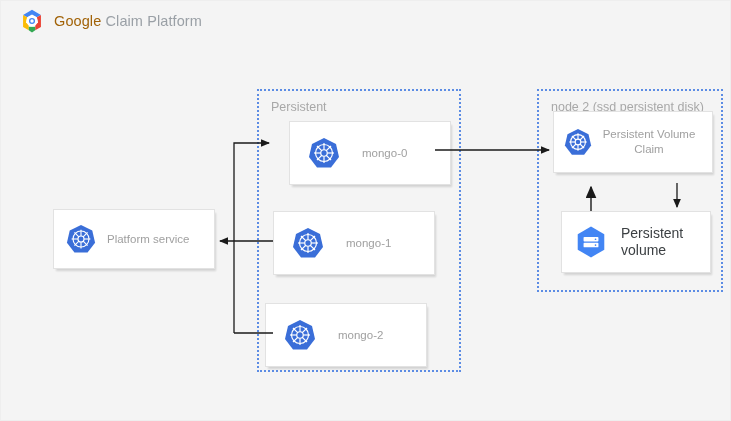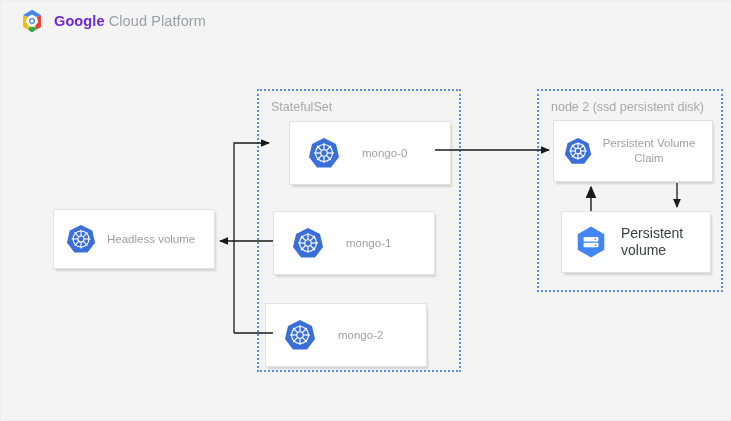--- a/index.html
+++ b/index.html
@@ -39,22 +39,22 @@
     flex: 0 0 26px;
     margin-right: 9px;
   }
   #gcp-wordmark {
     font-size: 14.5px;
     letter-spacing: .1px;
     white-space: nowrap;
     color: #9aa0a6;
   }
   #gcp-wordmark .g-bold {
-    font-weight: bold;
-    color: #6d28d9;
+    font-weight: normal;
+    color: #a16207;
   }
 
   
   .group {
     position: absolute;
     border: 2px dotted #5c8ce4;
     box-sizing: border-box;
     background: transparent;
   }
   .group-label {
@@ -86,21 +86,21 @@
   .card .card-label {
     font-size: 11.5px;
     color: #a0a0a0;
     line-height: 1.28;
   }
 
   #card-headless { left: 52px;  top: 208px; width: 162px; height: 60px; }
   #card-mongo0   { left: 272px; top: 120px; width: 162px; height: 64px; margin-left: 16px; }
   #card-mongo1   { left: 272px; top: 210px; width: 162px; height: 64px; text-align: right; }
   #card-mongo2   { left: 264px; top: 302px; width: 162px; height: 64px; }
-  #card-pvc      { left: 552px; top: 119px; width: 160px; height: 62px; }
+  #card-pvc      { left: 552px; top: 110px; width: 160px; height: 62px; }
   #card-pv       { left: 560px; top: 210px; width: 150px; height: 62px; }
 
   #card-headless .card-icon { width: 30px; height: 30px; margin-left: 12px; margin-right: 11px; }
   #card-mongo0 .card-icon,
   #card-mongo1 .card-icon,
   #card-mongo2 .card-icon { width: 32px; height: 32px; margin-left: 18px; margin-right: 22px; }
   #card-pvc .card-icon { width: 28px; height: 28px; margin-left: 10px; margin-right: 9px; }
   #card-pv  .card-icon { width: 34px; height: 34px; margin-left: 12px; margin-right: 13px; }
 
   #card-pvc .card-label { text-align: center; width: 96px; }
@@ -136,25 +136,25 @@
 
         <path d="M10 17 L10 47 L24 55 L24 40 L17 36 L20 23 Z" fill="#fbbc05"></path>
 
         <path d="M24 55 L32 60 L40 55 L40 46 L24 46 Z" fill="#34a853"></path>
 
         <circle cx="32" cy="32" r="13.5" fill="#ffffff"></circle>
         <circle cx="32" cy="32" r="7.5" fill="#4285f4"></circle>
         <circle cx="32" cy="32" r="4.2" fill="#ffffff"></circle>
       </g>
     </svg>
-    <div id="gcp-wordmark"><span class="g-bold">Google</span><span> Cloud Platform</span></div>
+    <div id="gcp-wordmark"><span class="g-bold">Google</span><span> Claim Platform</span></div>
   </div>
 
   <div class="group" id="group-statefulset">
-    <div class="group-label">StatefulSet</div>
+    <div class="group-label">Persistent</div>
   </div>
 
   <div class="group" id="group-node1">
     <div class="group-label">node 2 (ssd persistent disk)</div>
   </div>
 
   <div class="card" id="card-headless">
     <svg class="card-icon" viewBox="0 0 64 64">
       <path d="M32 2 L56 14 L62 40 L46 61 L18 61 L2 40 L8 14 Z" fill="#3a6ed8"></path>
       <g fill="none" stroke="#ffffff" stroke-width="2.4">
@@ -163,21 +163,21 @@
         <line x1="32" y1="12" x2="32" y2="25.5"></line>
         <line x1="32" y1="38.5" x2="32" y2="52"></line>
         <line x1="12" y1="32" x2="25.5" y2="32"></line>
         <line x1="38.5" y1="32" x2="52" y2="32"></line>
         <line x1="18" y1="18" x2="27.4" y2="27.4"></line>
         <line x1="36.6" y1="36.6" x2="46" y2="46"></line>
         <line x1="46" y1="18" x2="36.6" y2="27.4"></line>
         <line x1="27.4" y1="36.6" x2="18" y2="46"></line>
       </g>
     </svg>
-    <div class="card-label">Headless volume</div>
+    <div class="card-label">Platform service</div>
   </div>
 
   <div class="card" id="card-mongo0">
     <svg class="card-icon" viewBox="0 0 64 64">
       <path d="M32 2 L56 14 L62 40 L46 61 L18 61 L2 40 L8 14 Z" fill="#3a6ed8"></path>
       <g fill="none" stroke="#ffffff" stroke-width="2.4">
         <circle cx="32" cy="32" r="6.5"></circle>
         <circle cx="32" cy="32" r="17"></circle>
         <line x1="32" y1="12" x2="32" y2="25.5"></line>
         <line x1="32" y1="38.5" x2="32" y2="52"></line>

